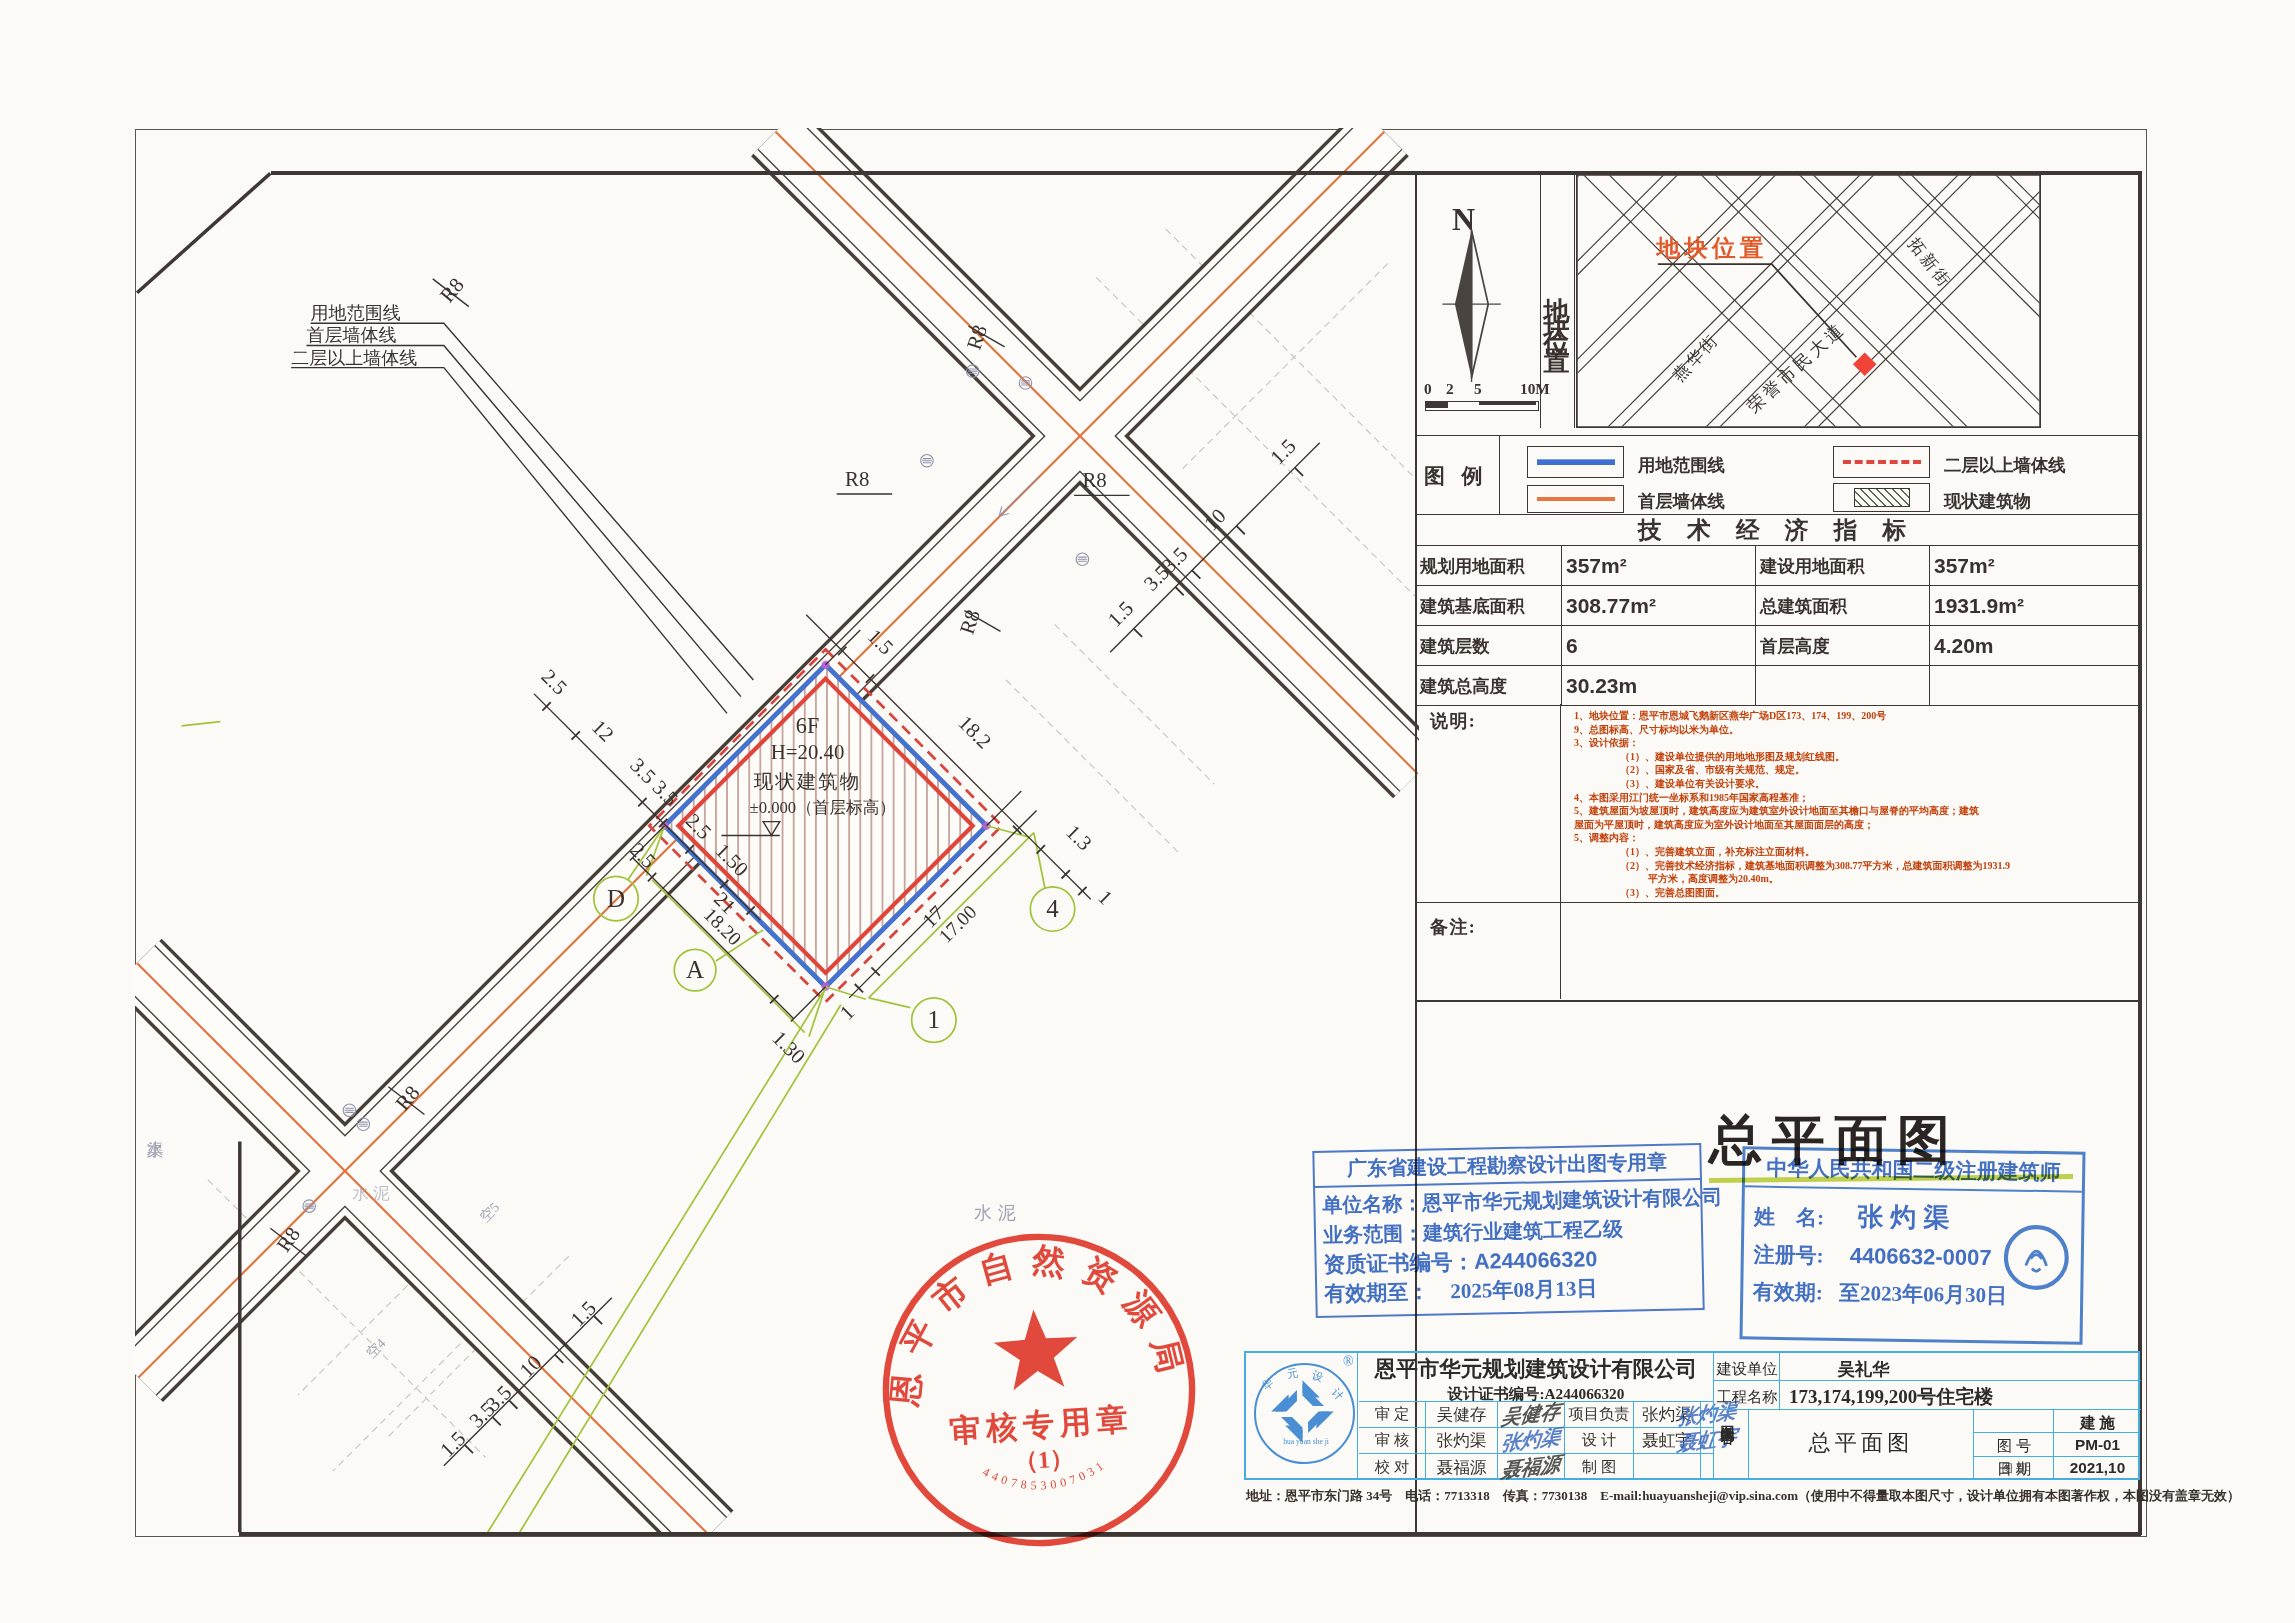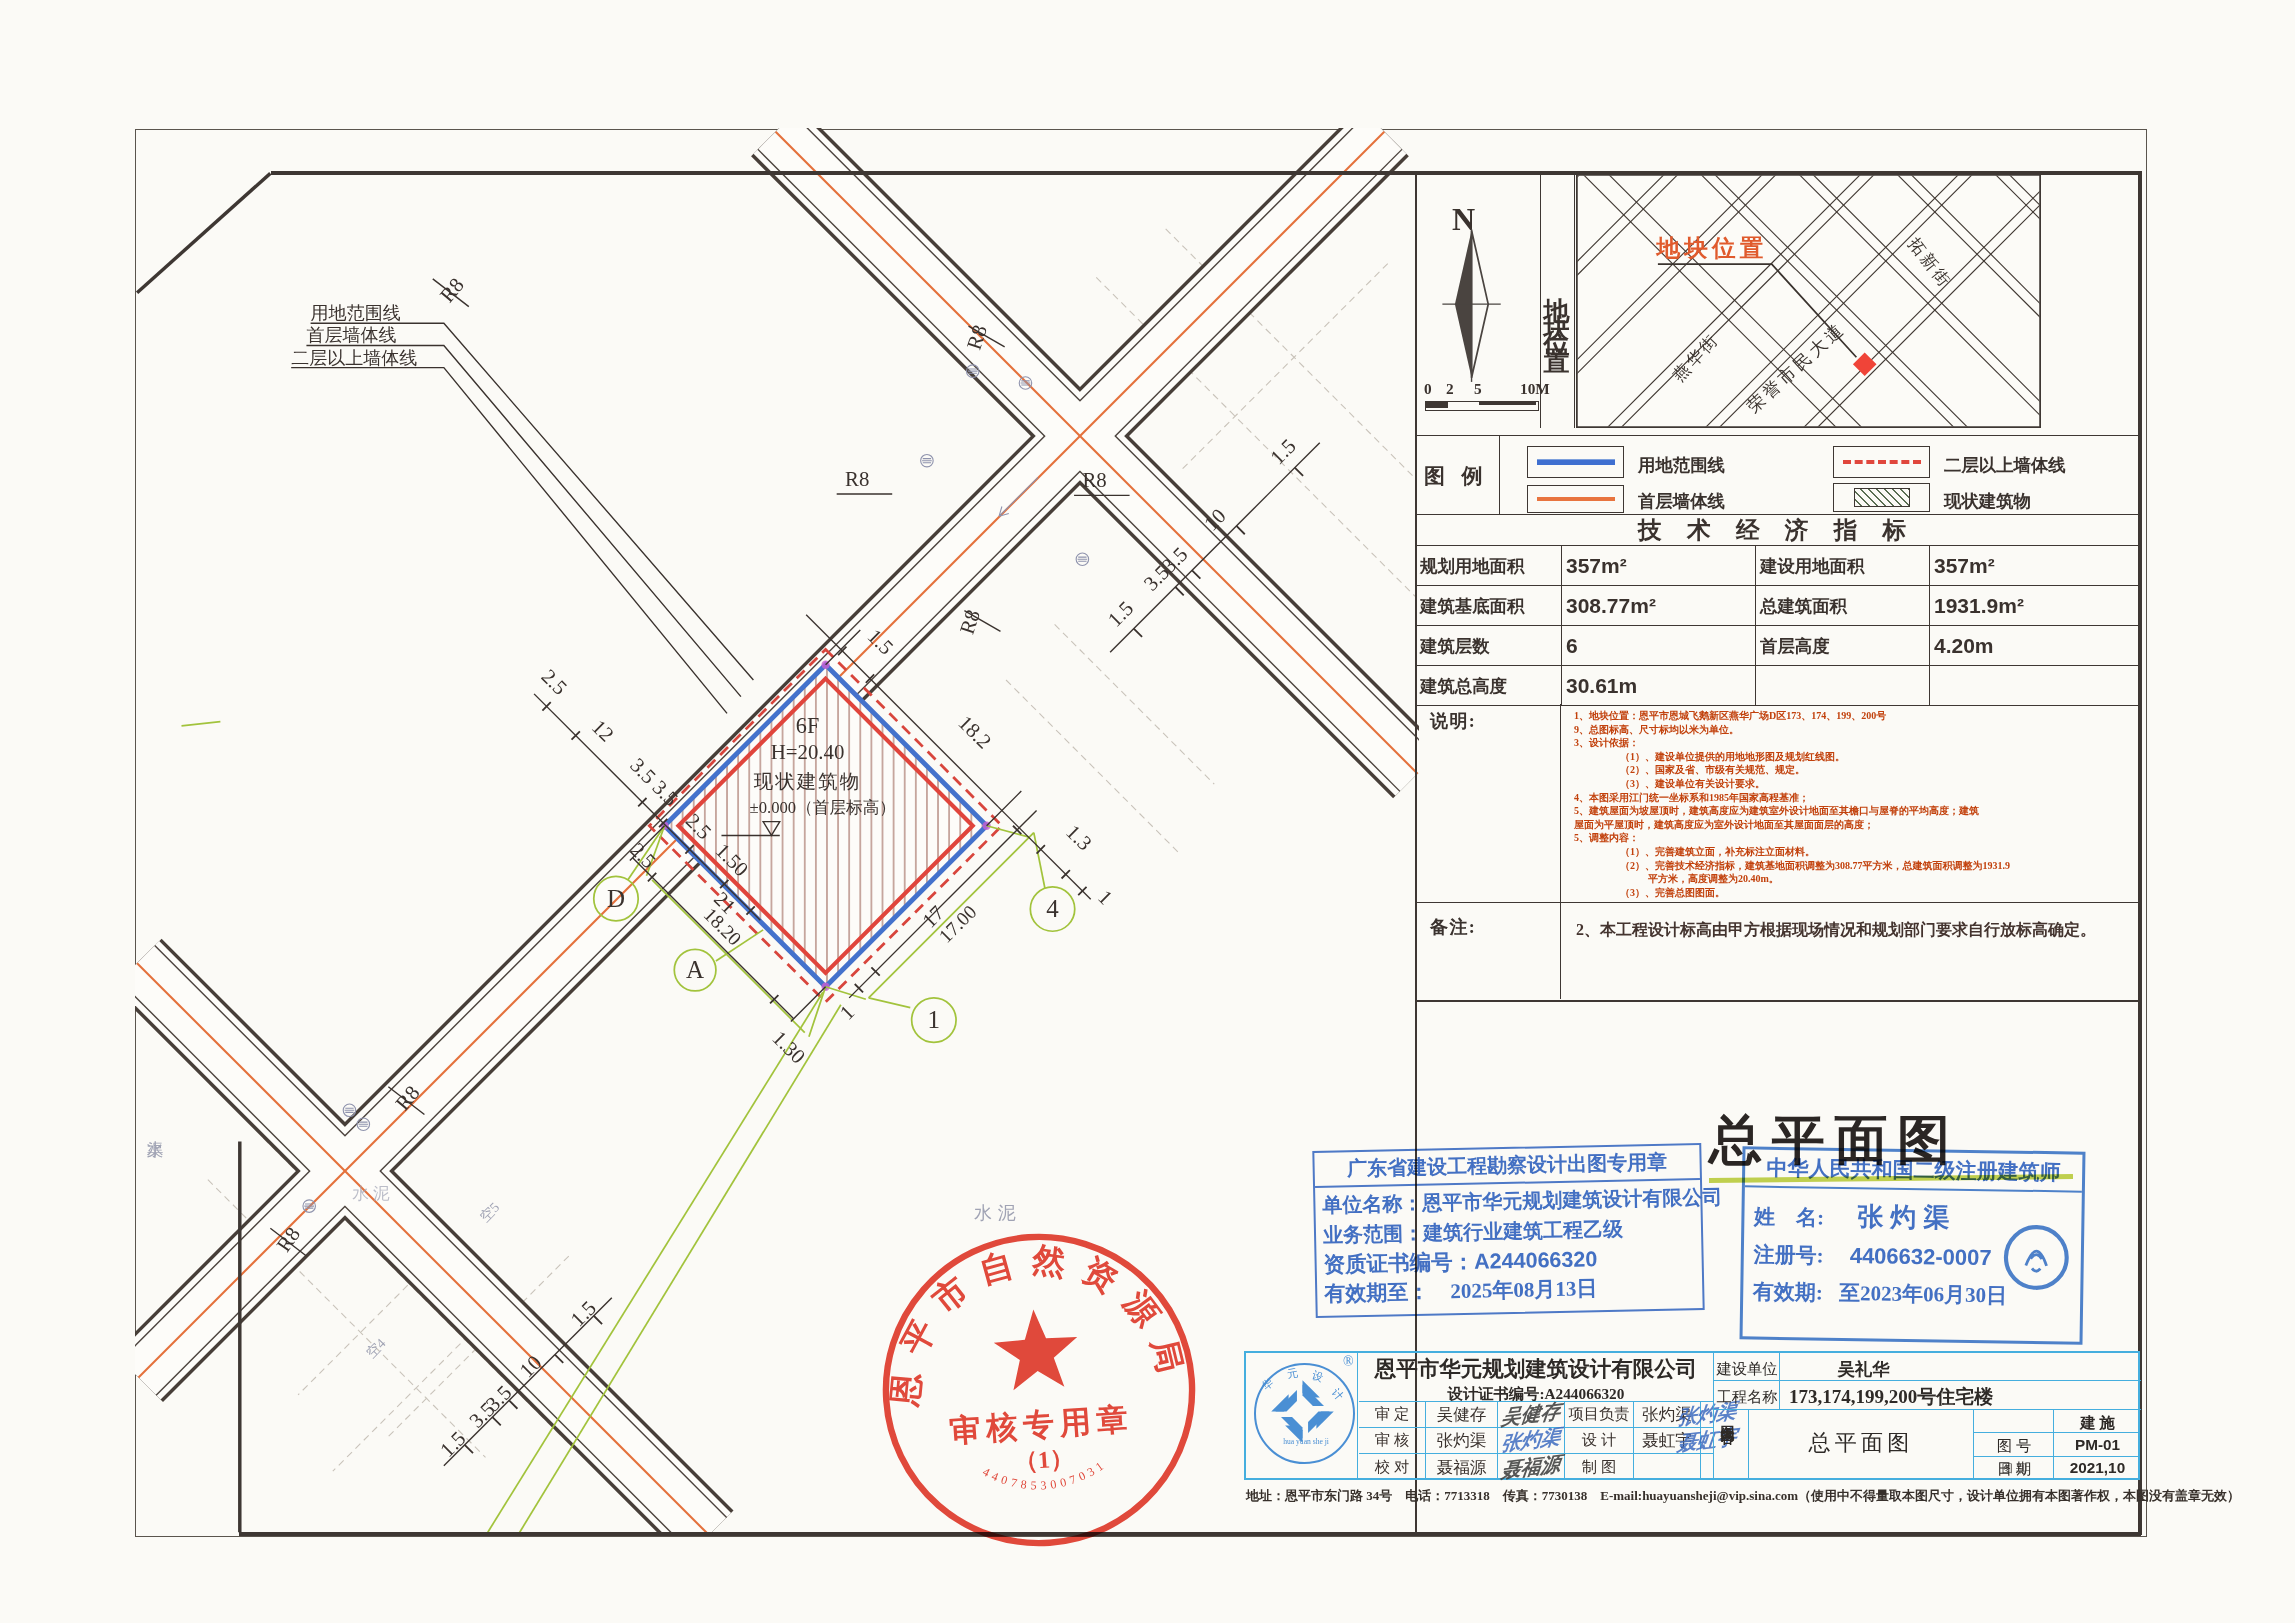--- a/index.html
+++ b/index.html
@@ -360,21 +360,21 @@
   <div class="ind-val">357m²</div>
   <div class="ind-lab">建筑基底面积</div>
   <div class="ind-val">308.77m²</div>
   <div class="ind-lab">总建筑面积</div>
   <div class="ind-val">1931.9m²</div>
   <div class="ind-lab">建筑层数</div>
   <div class="ind-val">6</div>
   <div class="ind-lab">首层高度</div>
   <div class="ind-val">4.20m</div>
   <div class="ind-lab">建筑总高度</div>
-  <div class="ind-val">30.61m</div>
+  <div class="ind-val">30.23m</div>
   <div class="ind-lab"></div>
   <div class="ind-val"></div>
 </div>
 
 <div class="abs vline" style="left:1560px;top:704px;width:1.4px;height:199px;"></div>
 <div class="abs cell-label" style="left:1430px;top:709px;">说明:</div>
 <div class="abs" style="left:1574px;top:709px;width:564px;">
   <div class="note-line">1、地块位置：恩平市恩城飞鹅新区燕华广场D区173、174、199、200号</div>
   <div class="note-line">9、总图标高、尺寸标均以米为单位。</div>
   <div class="note-line">3、设计依据：</div>
@@ -388,21 +388,20 @@
   <div class="note-line ind1">（1）、完善建筑立面，补充标注立面材料。</div>
   <div class="note-line ind1">（2）、完善技术经济指标，建筑基地面积调整为308.77平方米，总建筑面积调整为1931.9</div>
   <div class="note-line ind2">平方米，高度调整为20.40m。</div>
   <div class="note-line ind1">（3）、完善总图图面。</div>
 </div>
 
 <div class="abs hline" style="left:1416px;top:902px;width:722px;height:1.4px;"></div>
 <div class="abs vline" style="left:1560px;top:902px;width:1.4px;height:97px;"></div>
 <div class="abs cell-label" style="left:1430px;top:915px;">备注:</div>
 <div class="abs" style="left:1576px;top:915px;font-size:16px;font-weight:bold;line-height:30.5px;color:#44342f;white-space:nowrap;">
-  <div>2、本工程设计标高由甲方根据现场情况和规划部门要求自行放标高确定。</div>
 </div>
 
 <div class="abs stamp-red" style="left:876px;top:1227px;width:326px;height:326px;transform:rotate(-4deg);">
   <svg width="326" height="326" viewBox="0 0 460 460">
     <defs>
       <path id="arcTop" d="M 60,262 A 172,172 0 1 1 400,262"></path>
       <path id="arcBot" d="M 100,302 A 158,158 0 0 0 360,302"></path>
     </defs>
     <circle cx="230" cy="230" r="216" fill="none" stroke="#e23a2c" stroke-width="9"></circle>
     <text font-size="47" font-weight="bold" fill="#e23a2c" letter-spacing="22">

